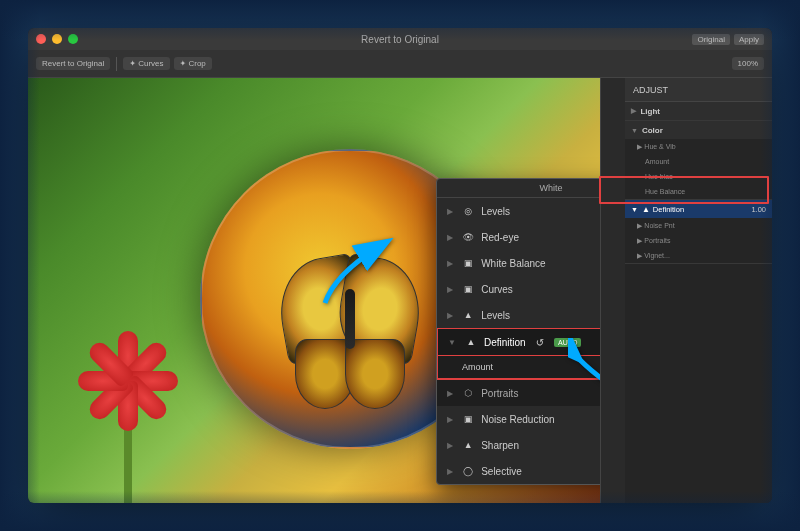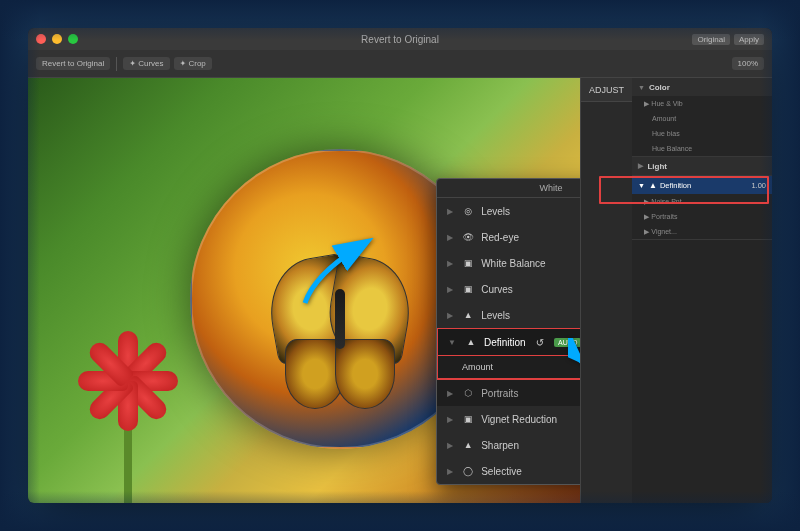--- a/index.html
+++ b/index.html
@@ -198,26 +198,27 @@
       width: 10px;
       height: 60px;
       background: linear-gradient(to bottom, #1a1a1a, #2a2a2a);
       border-radius: 5px;
       top: -10px;
       left: -5px;
     }
 
     
     .right-panel {
-      width: 192px;
+      width: 172px;
       background: #2a2a2a;
       border-left: 1px solid #444;
       display: flex;
-      flex-direction: row;
+      flex-direction: column;
       overflow: hidden;
+      padding-left: 24px;
     }
 
     
     .panel-header {
       height: 24px;
       background: #333;
       display: flex;
       align-items: center;
       padding: 0 8px;
       font-size: 9px;
@@ -533,21 +534,21 @@
         </div>
 
         <div class="menu-item selective">
           <span class="mi-arrow">▶</span>
           <span class="mi-icon">⬡</span>
           <span class="mi-label">Portraits</span>
         </div>
         <div class="menu-item">
           <span class="mi-arrow">▶</span>
           <span class="mi-icon">▣</span>
-          <span class="mi-label">Vignet Reduction</span>
+          <span class="mi-label">Noise Reduction</span>
         </div>
         <div class="menu-item">
           <span class="mi-arrow">▶</span>
           <span class="mi-icon">▲</span>
           <span class="mi-label">Sharpen</span>
         </div>
         <div class="menu-item">
           <span class="mi-arrow">▶</span>
           <span class="mi-icon">◯</span>
           <span class="mi-label">Selective</span>
@@ -578,41 +579,41 @@
     </div>
 
     <div class="right-panel">
       <div class="panel-header">
         <span>ADJUST</span>
       </div>
       <div class="adjustments-panel">
 
         <div class="rp-section">
           <div class="rp-section-header">
+            <span style="margin-right:4px;font-size:7px;color:#777;">▶</span>
+            <span>Light</span>
+          </div>
+        </div>
+
+        <div class="rp-section">
+          <div class="rp-section-header">
             <span style="margin-right:4px;font-size:7px;color:#777;">▼</span>
             <span>Color</span>
           </div>
           <div class="rp-sub-item">
             <span>▶ Hue &amp; Vib</span>
           </div>
           <div class="rp-sub-item">
             <span style="padding-left:8px;">Amount</span>
           </div>
           <div class="rp-sub-item">
             <span style="padding-left:8px;">Hue bias</span>
           </div>
           <div class="rp-sub-item">
             <span style="padding-left:8px;">Hue Balance</span>
-          </div>
-        </div>
-
-        <div class="rp-section">
-          <div class="rp-section-header">
-            <span style="margin-right:4px;font-size:7px;color:#777;">▶</span>
-            <span>Light</span>
           </div>
         </div>
 
         <div class="rp-section">
           <div class="rp-definition-row">
             <span style="margin-right:4px;font-size:7px;">▼</span>
             <span style="margin-right:3px;font-size:8px;">▲</span>
             <span>Definition</span>
             <span class="rp-definition-value">1.00</span>
           </div>

